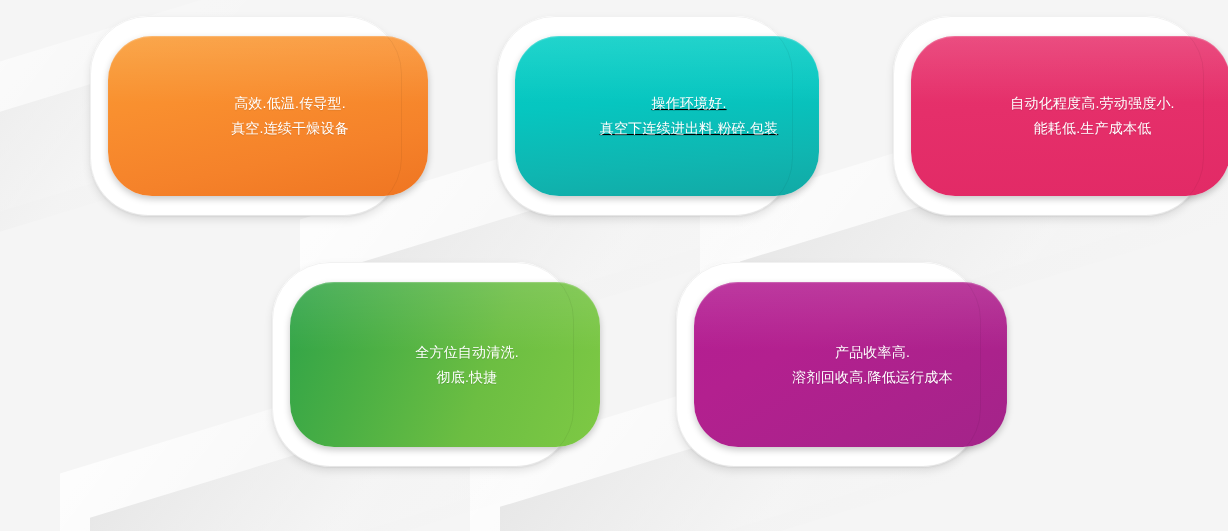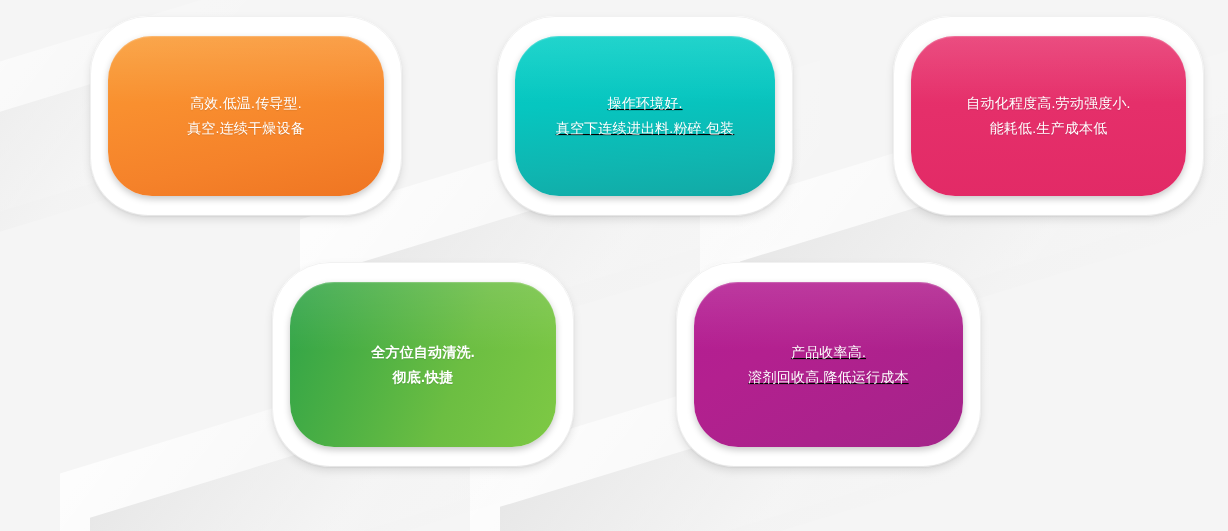--- a/index.html
+++ b/index.html
@@ -75,20 +75,21 @@
     width: 100%;
     height: 100%;
     border-radius: 44px;
     display: flex;
     align-items: center;
     justify-content: center;
     box-shadow:
       0 3px 7px rgba(0,0,0,0.22),
       inset 0 1px 1px rgba(255,255,255,0.22);
     overflow: hidden;
+    padding-left: 44px;
   }
   .panel::before {
     content: "";
     position: absolute;
     inset: 0;
     border-radius: 44px;
     background: linear-gradient(180deg, rgba(255,255,255,0.12) 0%, rgba(255,255,255,0) 42%);
     pointer-events: none;
   }
 
@@ -109,22 +110,22 @@
   #card-orange { left: 90px;  top: 16px;  width: 312px; height: 200px; }
   #card-teal   { left: 497px; top: 16px;  width: 296px; height: 200px; }
   #card-pink   { left: 893px; top: 16px;  width: 311px; height: 200px; }
   #card-green  { left: 272px; top: 262px; width: 302px; height: 205px; }
   #card-purple { left: 676px; top: 262px; width: 305px; height: 205px; }
 
   
   #panel-orange { background: linear-gradient(168deg, #f99b33 0%, #f98f2f 35%, #f5822a 70%, #ef7522 100%); }
   #panel-teal   { background: linear-gradient(175deg, #03cfc6 0%, #06c6c0 40%, #0fb6b1 75%, #12a9a5 100%); text-decoration: underline; }
   #panel-pink   { background: linear-gradient(178deg, #e8356f 0%, #e52f6a 45%, #e22a66 100%); }
-  #panel-green  { background: linear-gradient(110deg, #2fa348 0%, #4aaf44 28%, #6cbe42 62%, #7ec944 100%); font-weight: bold; }
-  #panel-purple { background: linear-gradient(150deg, #b41d93 0%, #b3208f 35%, #ab228c 70%, #a32489 100%); text-decoration: underline; }
+  #panel-green  { background: linear-gradient(110deg, #2fa348 0%, #4aaf44 28%, #6cbe42 62%, #7ec944 100%); }
+  #panel-purple { background: linear-gradient(150deg, #b41d93 0%, #b3208f 35%, #ab228c 70%, #a32489 100%); }
 </style>
 </head>
 <body>
 
 <div id="stage">
 
   <div class="streak s1"></div>
   <div class="streak s2"></div>
   <div class="streak s3"></div>
   <div class="streak s4"></div>

